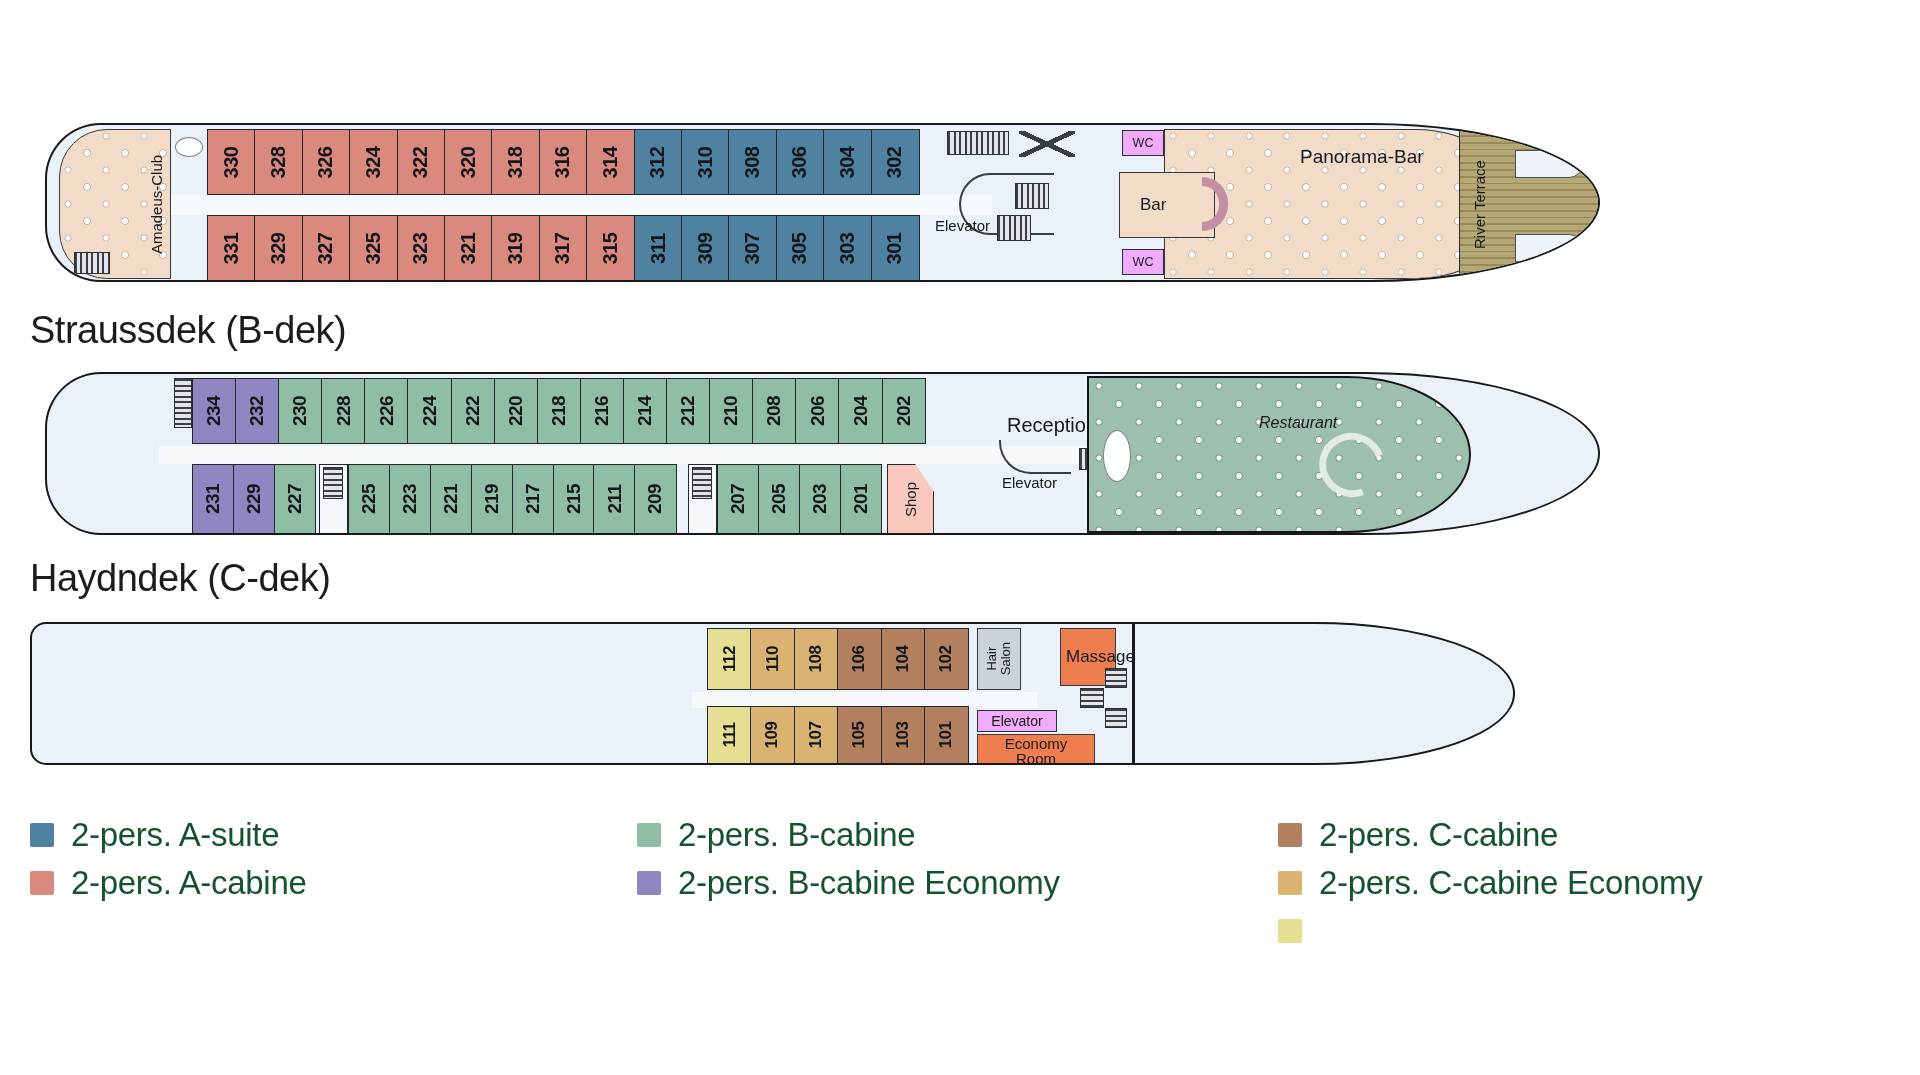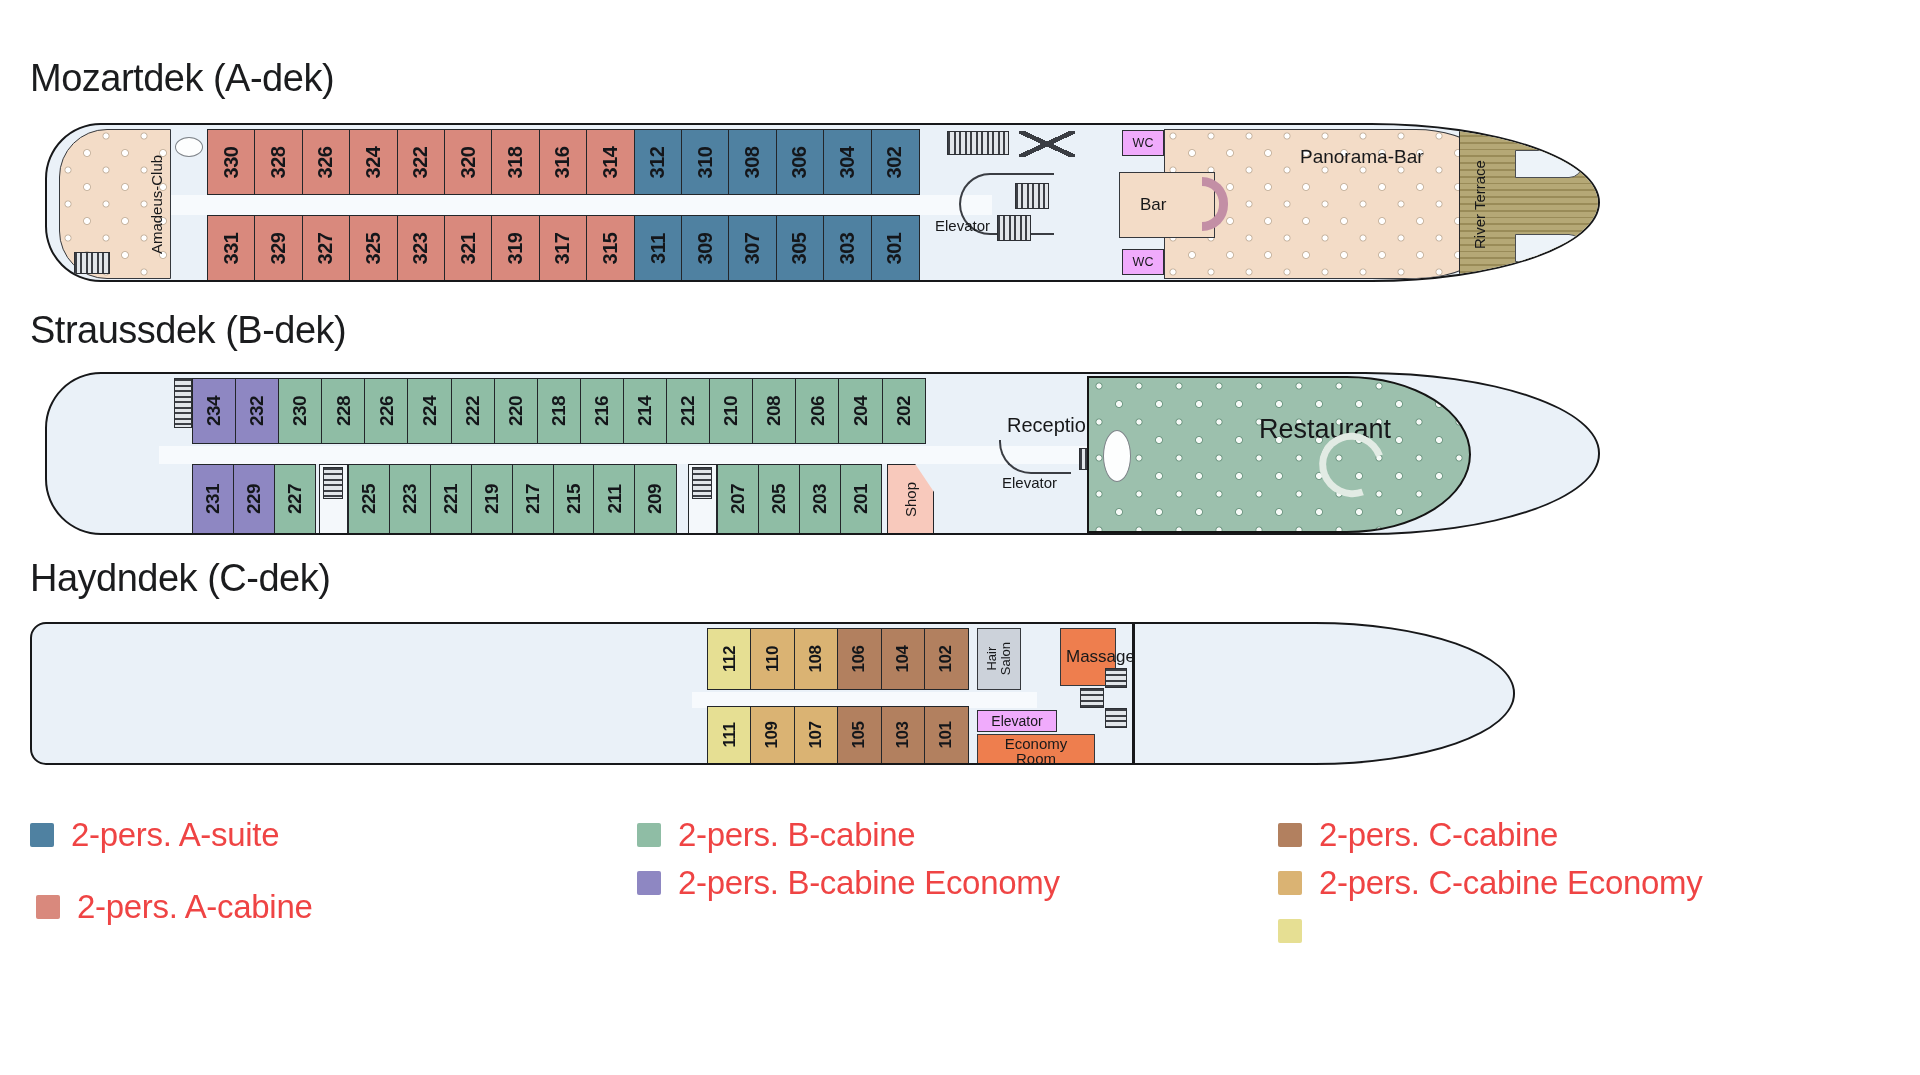--- a/index.html
+++ b/index.html
@@ -45,28 +45,27 @@
   .stairgap{position:absolute;background:#f4f8fb;border:1.6px solid #23262a;box-sizing:border-box;}
   .desk{position:absolute;border:2px solid #3a3d43;border-top:none;border-right:none;border-radius:0 0 0 32px;box-sizing:border-box;}
   .ovalw{position:absolute;background:#fdfefe;border:1.3px solid #7d8288;border-radius:50%;}
   .buffet{position:absolute;border:7px solid #e2ebe4;border-radius:50%;border-right-color:rgba(0,0,0,0);transform:rotate(25deg);box-sizing:border-box;}
   .orange{position:absolute;background:#ee7e4e;border:1.5px solid #35383d;box-sizing:border-box;}
   .hair{position:absolute;background:#ccd2da;border:1.5px solid #35383d;box-sizing:border-box;display:flex;align-items:center;justify-content:center;}
   .wall{position:absolute;background:#17181a;}
 
   .legend-item{position:absolute;display:flex;align-items:center;gap:17px;height:40px;}
   .swatch{width:24px;height:24px;flex:none;border-radius:2px;background:#999;}
-  .legend-label{font-size:33px;color:#ef4444;letter-spacing:-0.3px;}
+  .legend-label{font-size:33px;color:#14532d;letter-spacing:-0.3px;}
 </style>
 </head>
 <body>
 
 <div class="page">
 
-  <h2 class="deck-title" style="top:57px;">Mozartdek (A-dek)</h2>
 
   <div class="deck" style="left:45px;top:123px;width:1555px;height:159px;">
     <div class="hull" style="border-radius:56px 230px 230px 56px / 56px 80px 80px 56px;">
       <div class="strip" style="left:115px;top:70px;width:830px;height:20px;"></div>
 
       <div class="room peach dots-peach" style="left:12px;top:4px;width:112px;height:150px;border-radius:48px 0 0 48px;">
         <div class="vwrap" style="right:2px;width:22px;">
           <span class="vlabel" style="font-size:15px;">Amadeus-Club</span>
         </div>
         <div class="hatch-v" style="left:14px;bottom:4px;width:36px;height:22px;"></div>
@@ -321,21 +320,21 @@
         <span class="vlabel" style="font-size:15px;">Shop</span>
       </div>
 
       <span class="room-label" style="left:960px;top:40px;font-size:20px;">Reception</span>
       <div class="desk" style="left:952px;top:66px;width:72px;height:34px;"></div>
       <div class="hatch-v" style="left:1032px;top:74px;width:42px;height:22px;"></div>
       <div class="xstairs" style="left:1050px;top:100px;width:30px;height:24px;"></div>
       <span class="room-label" style="left:955px;top:100px;font-size:15px;">Elevator</span>
 
       <div class="room rest dots-green" style="left:1040px;top:2px;width:384px;height:157px;border:2px solid #151515;border-radius:0 125px 125px 0 / 0 79px 79px 0;">
-        <span class="room-label" style="left:170px;top:36px;font-size:27px;">Restaurant</span>
+        <span class="room-label" style="left:170px;top:36px;font-size:16px;font-style:italic;">Restaurant</span>
         <div class="ovalw" style="left:14px;top:52px;width:26px;height:50px;"></div>
         <div class="buffet" style="left:230px;top:55px;width:66px;height:64px;"></div>
       </div>
     </div>
   </div>
 
   <h2 class="deck-title" style="top:557px;">Haydndek (C-dek)</h2>
 
   <div class="deck" style="left:30px;top:622px;width:1485px;height:143px;">
     <div class="hull" style="border-radius:16px 200px 200px 16px / 16px 71px 71px 16px;">
@@ -397,21 +396,21 @@
       <div class="hatch-h" style="left:1048px;top:64px;width:24px;height:20px;"></div>
       <div class="hatch-h" style="left:1073px;top:84px;width:22px;height:20px;"></div>
       <div class="wall" style="left:1100px;top:0;width:3px;height:100%;"></div>
     </div>
   </div>
 
   <div class="legend-item" style="left:30px;top:815px;">
     <span class="swatch" style="background: rgb(79, 129, 161);"></span>
     <span class="legend-label">2-pers. A-suite</span>
   </div>
-  <div class="legend-item" style="left:36px;top:863px;margin-top:24px;">
+  <div class="legend-item" style="left:30px;top:863px;">
     <span class="swatch" style="background: rgb(217, 137, 125);"></span>
     <span class="legend-label">2-pers. A-cabine</span>
   </div>
   <div class="legend-item" style="left:637px;top:815px;">
     <span class="swatch" style="background: rgb(143, 189, 165);"></span>
     <span class="legend-label">2-pers. B-cabine</span>
   </div>
   <div class="legend-item" style="left:637px;top:863px;">
     <span class="swatch" style="background: rgb(142, 135, 194);"></span>
     <span class="legend-label">2-pers. B-cabine Economy</span>

